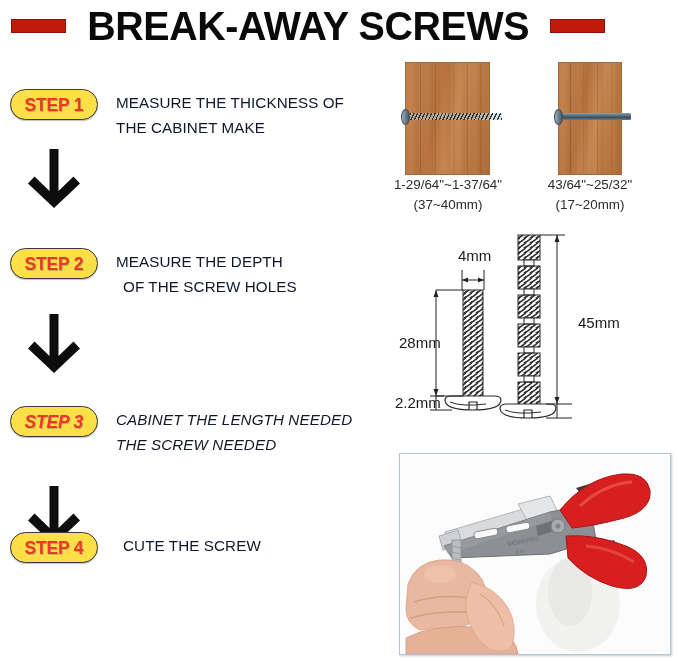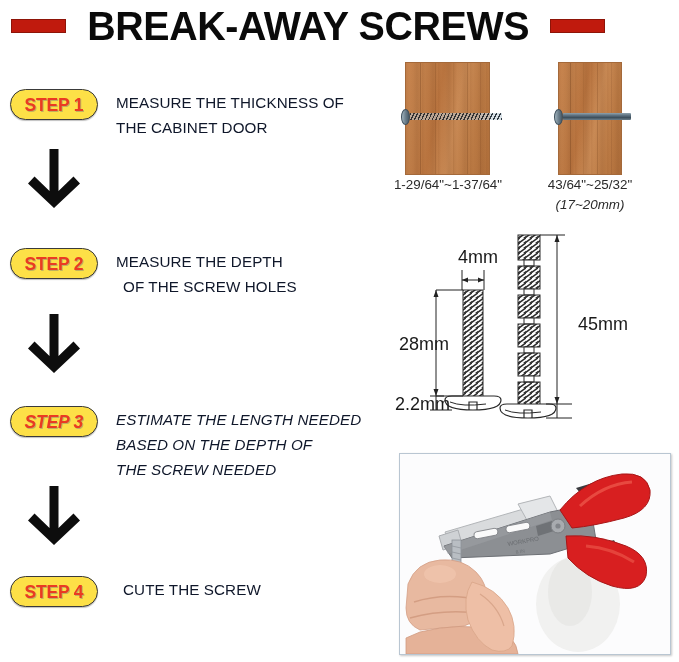--- a/index.html
+++ b/index.html
@@ -166,21 +166,21 @@
   .dim-figure {
     position: absolute;
     left: 400px;
     top: 228px;
     width: 279px;
     height: 218px;
   }
   .dim-label {
     position: absolute;
     font-family: "Liberation Sans", sans-serif;
-    font-size: 18px;
+    font-size: 15px;
     color: #1a1a1a;
     white-space: nowrap;
   }
 
   
   .photo-box {
     position: absolute;
     left: 399px;
     top: 453px;
     width: 272px;
@@ -200,21 +200,21 @@
   <div class="title-text">BREAK-AWAY SCREWS</div>
   <div class="title-dash right"></div>
 </div>
 
 <div class="step-row" style="top:89px;">
   <div class="step-badge">
     <span class="step-badge-label">STEP 1</span>
   </div>
   <div class="step-text">
     <div class="line">MEASURE THE THICKNESS OF</div>
-    <div class="line">THE CABINET DOOR</div>
+    <div class="line">THE CABINET MAKE</div>
   </div>
 </div>
 
 <div class="arrow" style="top:147px;">
   <svg viewBox="0 0 52 62" width="52" height="62" aria-hidden="true">
     <path d="M21.5 2 L30.5 2 L30.5 44 L45.5 29.5 L52 36.5 L26 61 L0 36.5 L6.5 29.5 L21.5 44 Z" fill="#0d0d0d"></path>
   </svg>
 </div>
 
 <div class="step-row" style="top:248px;">
@@ -231,33 +231,32 @@
   <svg viewBox="0 0 52 62" width="52" height="62" aria-hidden="true">
     <path d="M21.5 2 L30.5 2 L30.5 44 L45.5 29.5 L52 36.5 L26 61 L0 36.5 L6.5 29.5 L21.5 44 Z" fill="#0d0d0d"></path>
   </svg>
 </div>
 
 <div class="step-row" style="top:406px;font-style:italic;">
   <div class="step-badge">
     <span class="step-badge-label">STEP 3</span>
   </div>
   <div class="step-text">
-    <div class="line">ESTIMATE THE LENGTH NEEDED</div>
-    <div class="line">BASED ON THE DEPTH OF</div>
+    <div class="line">CABINET THE LENGTH NEEDED</div>
     <div class="line">THE SCREW NEEDED</div>
   </div>
 </div>
 
 <div class="arrow" style="top:484px;">
   <svg viewBox="0 0 52 62" width="52" height="62" aria-hidden="true">
     <path d="M21.5 2 L30.5 2 L30.5 44 L45.5 29.5 L52 36.5 L26 61 L0 36.5 L6.5 29.5 L21.5 44 Z" fill="#0d0d0d"></path>
   </svg>
 </div>
 
-<div class="step-row" style="top:576px;">
+<div class="step-row" style="top:532px;">
   <div class="step-badge">
     <span class="step-badge-label">STEP 4</span>
   </div>
   <div class="step-text">
     <div class="line indent">CUTE THE SCREW</div>
   </div>
 </div>
 
 <div class="panel-figure">
 
@@ -275,22 +274,23 @@
   <div class="wood" style="left:188px; top:7px; width:64px; height:113px;">
     <div class="wood-grain" style="left:11px;"></div>
     <div class="wood-grain" style="left:24px; background:rgba(150,92,48,0.26);"></div>
     <div class="wood-grain" style="left:38px; background:rgba(88,44,14,0.20);"></div>
     <div class="wood-grain" style="left:52px; background:rgba(88,44,14,0.12);"></div>
   </div>
   <div class="screw-head" style="left:184px; top:54px;"></div>
   <div class="screw-shaft" style="left:193px; top:58px; width:68px;"></div>
 
   <div class="cap-text" style="left:-2px; top:120px;">1-29/64"~1-37/64"</div>
+  <div class="cap-text" style="left:-2px; top:140px;">(37~40mm)</div>
   <div class="cap-text" style="left:140px; top:120px;">43/64"~25/32"</div>
-  <div class="cap-text" style="left:140px; top:140px;font-style:italic;">(17~20mm)</div>
+  <div class="cap-text" style="left:140px; top:140px;">(17~20mm)</div>
 </div>
 
 <div class="dim-figure">
   <svg viewBox="0 0 279 218" width="279" height="218" aria-hidden="true">
     <defs>
       <pattern id="thr" x="0" y="0" width="6" height="5" patternUnits="userSpaceOnUse">
         <path d="M-1 5 L7 -1" stroke="#2a2a2a" stroke-width="1.5" fill="none"></path>
         <path d="M-1 9 L7 3" stroke="#2a2a2a" stroke-width="1.5" fill="none"></path>
       </pattern>
     </defs>

